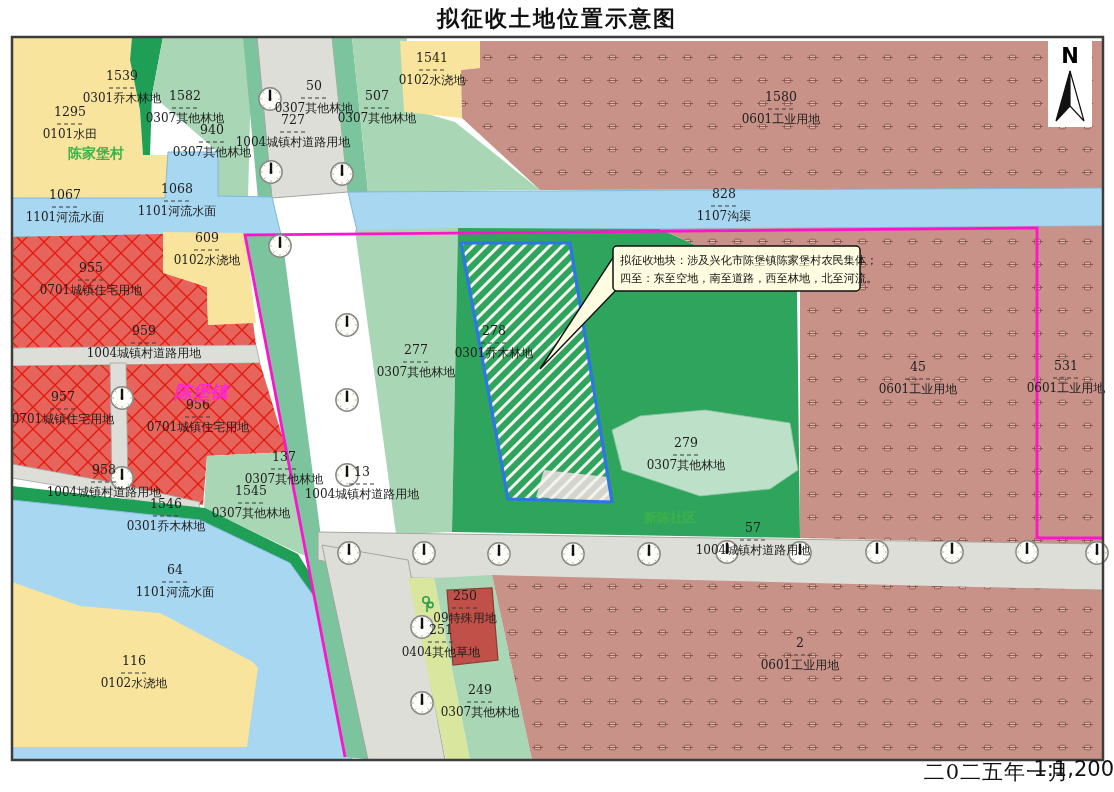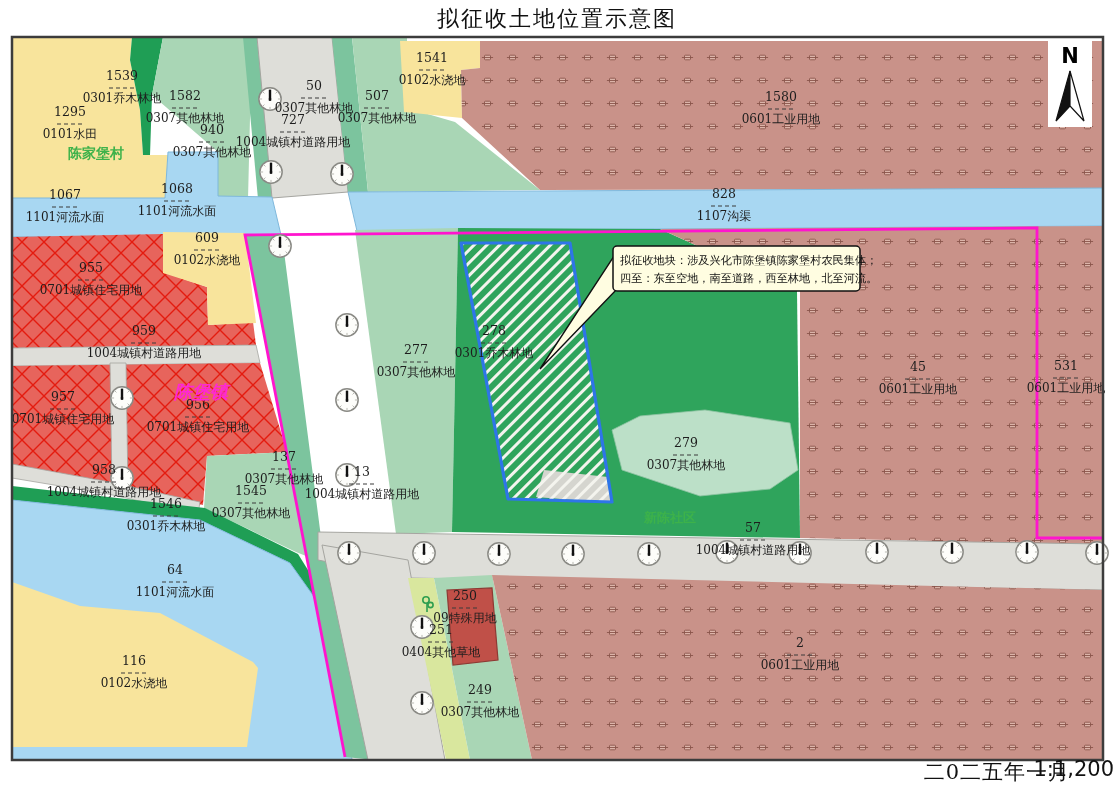--- a/index.html
+++ b/index.html
@@ -1,20 +1,20 @@
 <!DOCTYPE html>
 <html><head>
 <meta charset="utf-8">
 <style>
   html,body{margin:0;padding:0;background:#ffffff;}
   #stage{position:relative;width:1114px;height:792px;background:#ffffff;overflow:hidden;
          font-family:"DejaVu Serif","Liberation Serif",serif;}
   #map-svg{position:absolute;left:0;top:0;}
   .overlay{position:absolute;color:#111;}
-  #title{left:0;right:0;top:4px;text-align:center;font-size:22px;font-weight:normal;letter-spacing:2px;}
+  #title{left:0;right:0;top:4px;text-align:center;font-size:22px;font-weight:bold;letter-spacing:2px;}
   #scale{left:0;right:0;top:757px;text-align:right;font-size:21px;
          font-family:"DejaVu Sans","Liberation Sans",sans-serif;}
   #date{right:44px;top:758px;font-size:21px;letter-spacing:1px;}
   text{font-family:"DejaVu Serif","Liberation Serif",serif;}
   .plabel text{fill:#1d1d1d;}
   .num{font-size:12.5px;}
   .typ{font-size:12px;}
   .callout-text{font-size:11.2px;fill:#111;}
   .north-n{font-size:21px;font-weight:bold;font-family:"DejaVu Sans","Liberation Sans",sans-serif;}
 </style>

